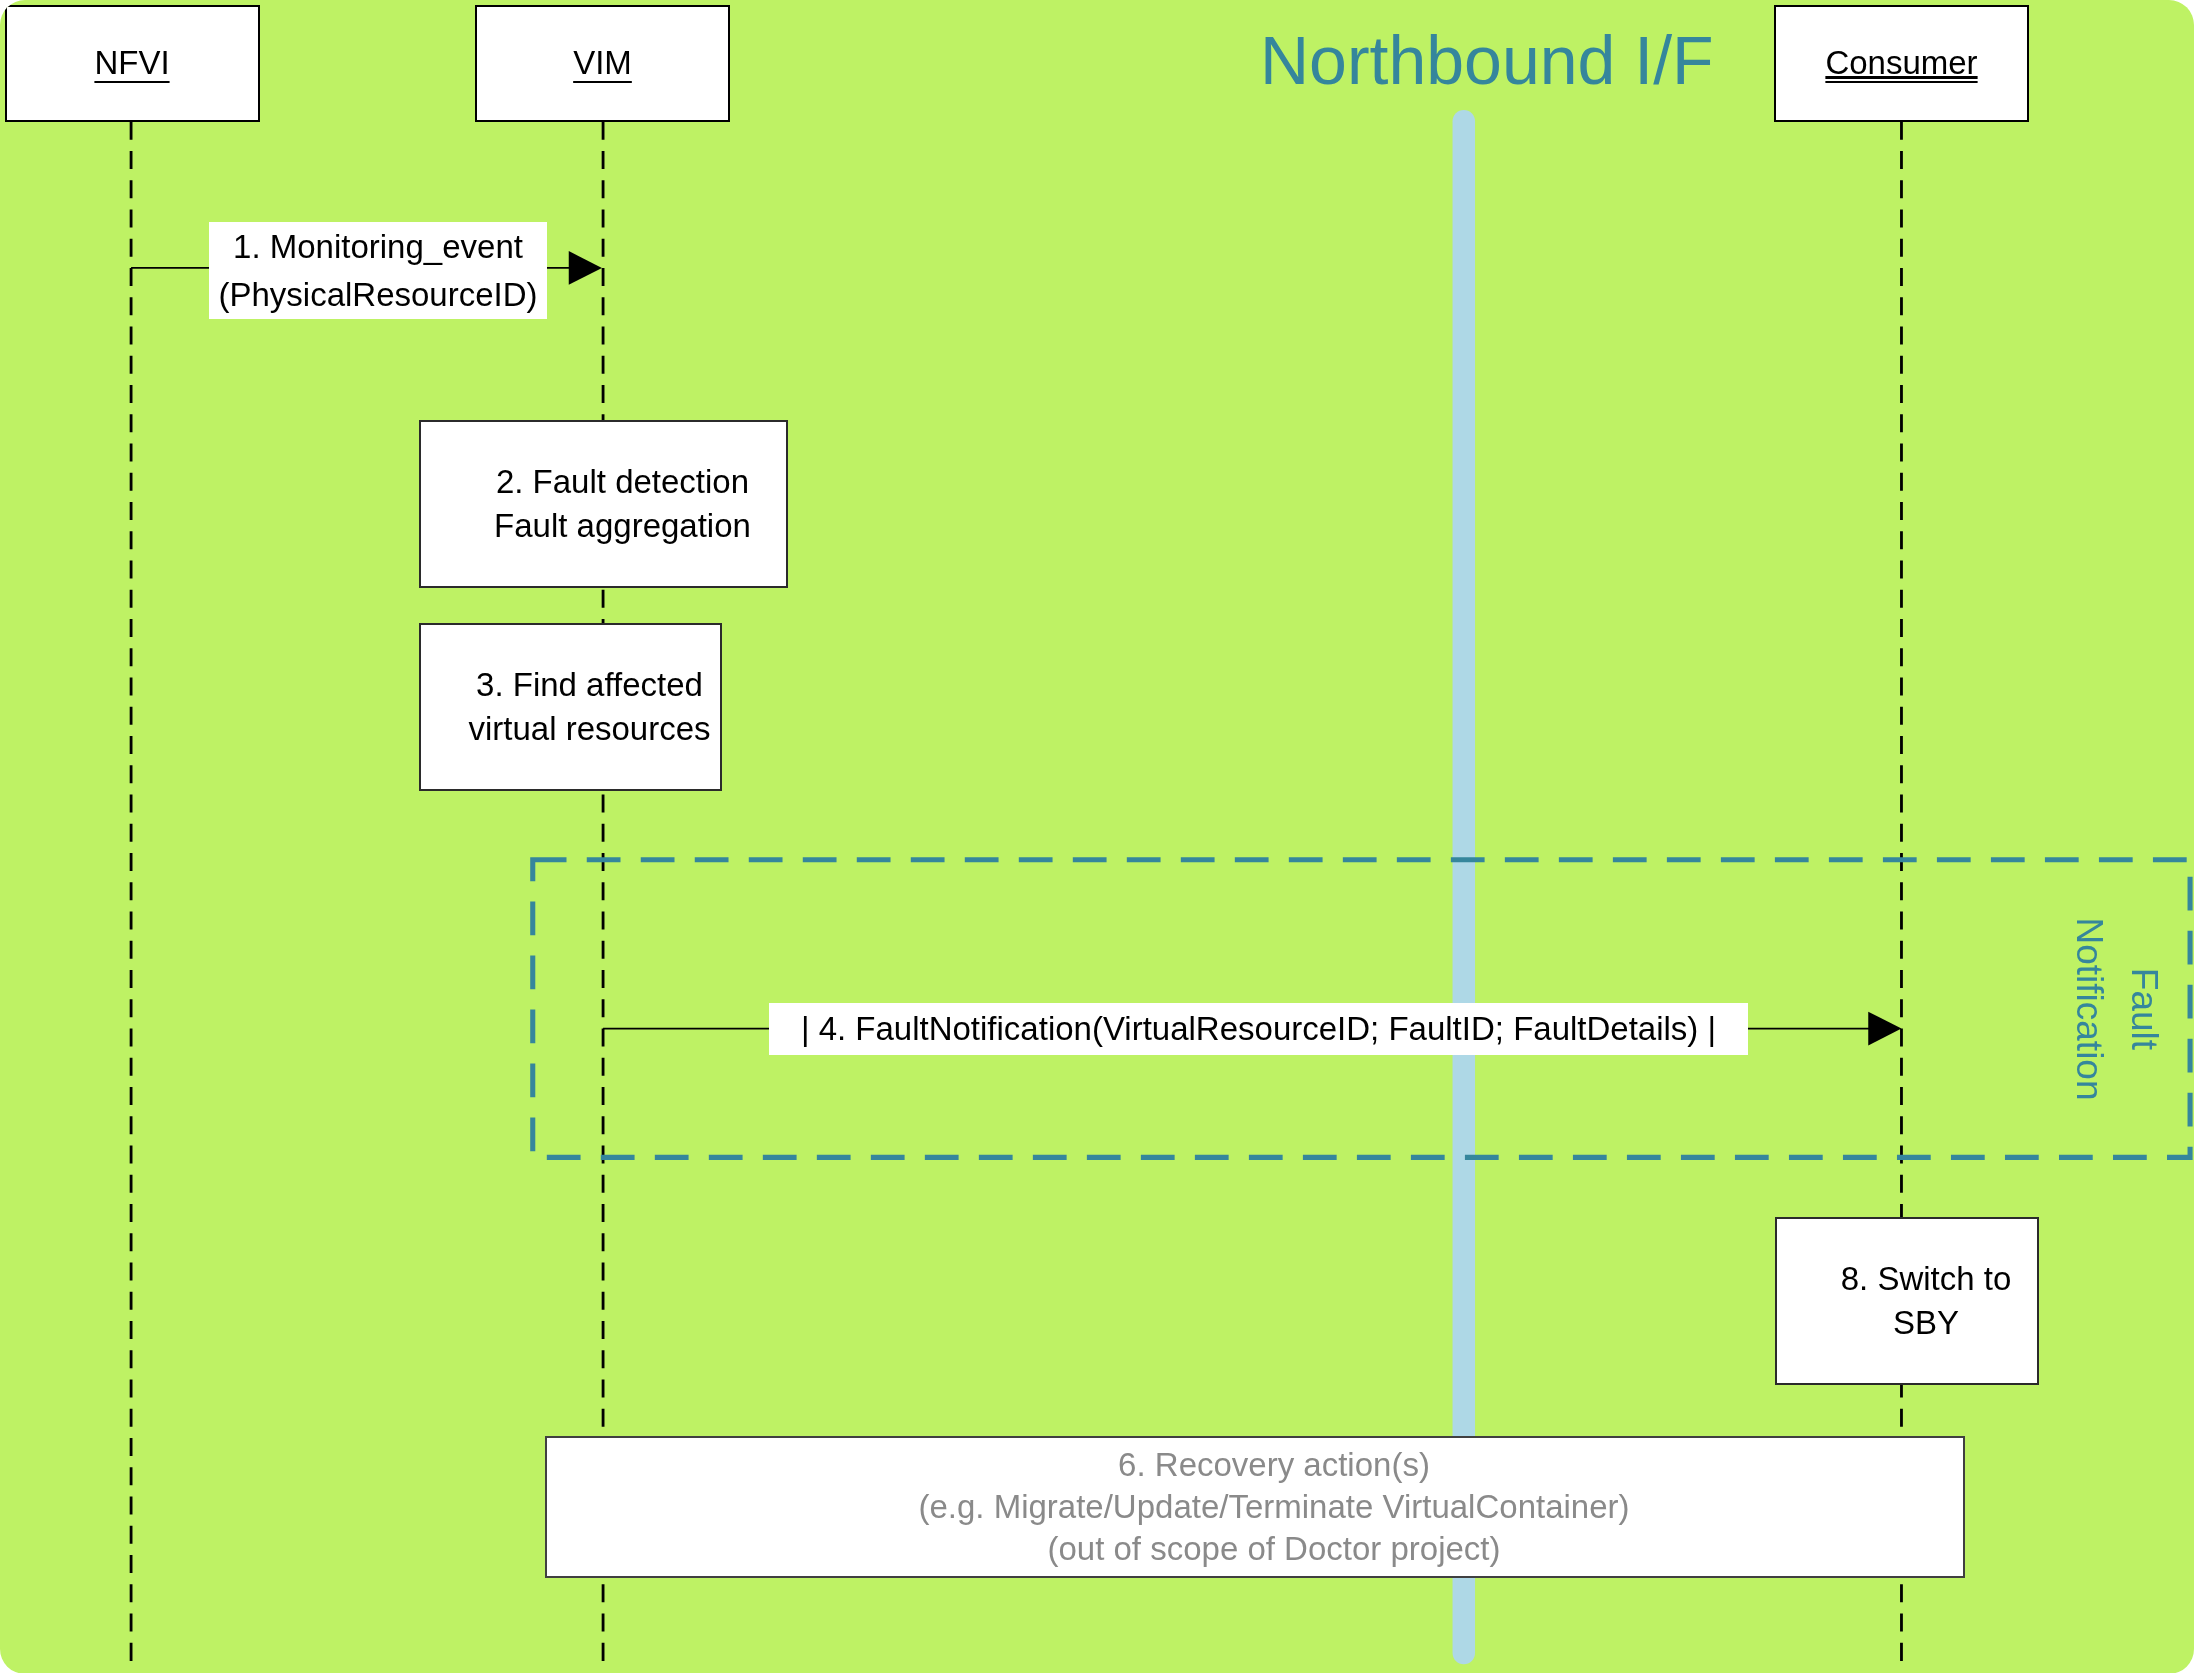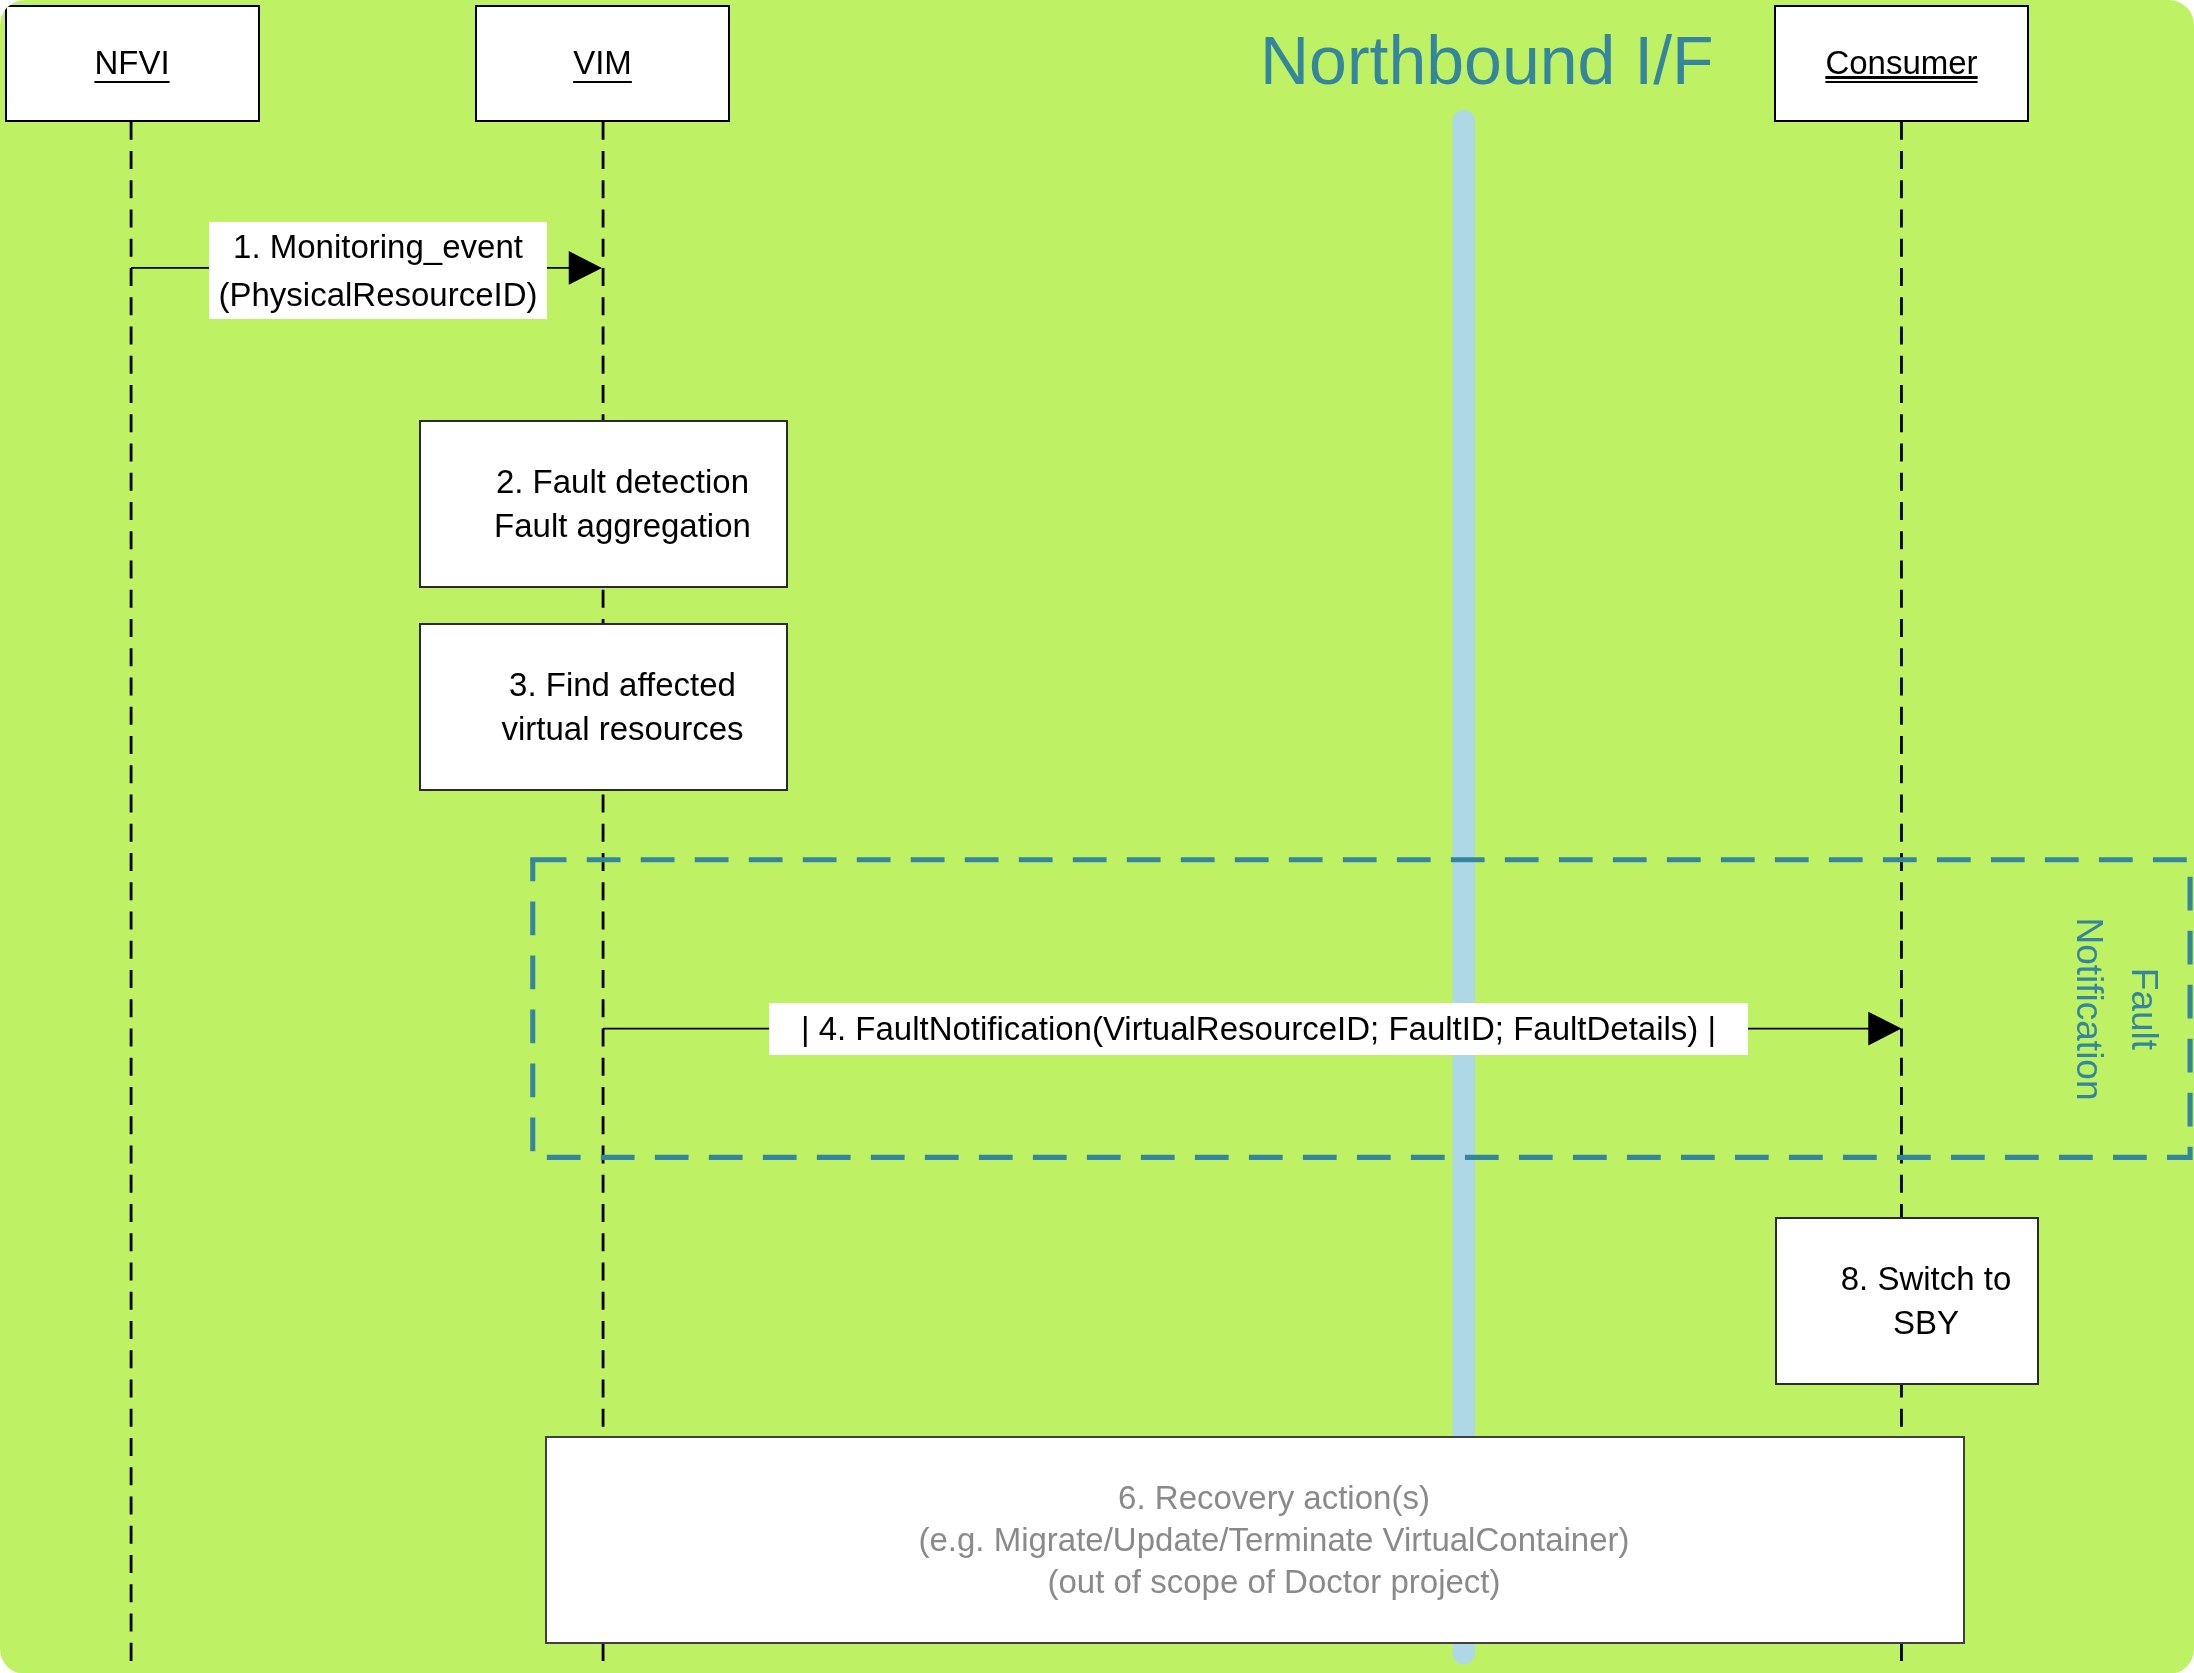--- a/index.html
+++ b/index.html
@@ -76,31 +76,31 @@
     <span class="actor-label">Consumer</span>
   </div>
 
   <div class="nb-title" style="color:#35869c;">Northbound I/F</div>
 
   <div class="step-box" style="left:419px; top:420px; width:369px; height:168px;">
     <div>2. Fault detection</div>
     <div>Fault aggregation</div>
   </div>
 
-  <div class="step-box" style="left:419px; top:623px; width:369px; height:168px;">
+  <div class="step-box" style="left:419px; top:623px; width:303px; height:168px;">
     <div>3. Find affected</div>
     <div>virtual resources</div>
   </div>
 
   <div class="step-box" style="left:1775px; top:1217px; width:264px; height:168px;">
     <div>8. Switch to</div>
     <div>SBY</div>
   </div>
 
-  <div class="step-box gray" style="left:545px; top:1436px; width:1420px; height:208px;">
+  <div class="step-box gray" style="left:545px; top:1436px; width:1420px; height:142px;">
     <div>6. Recovery action(s)</div>
     <div>(e.g. Migrate/Update/Terminate VirtualContainer)</div>
     <div>(out of scope of Doctor project)</div>
   </div>
 
   <div class="msg-label msg1">
     <div>1. Monitoring_event</div>
     <div>(PhysicalResourceID)</div>
   </div>
 

